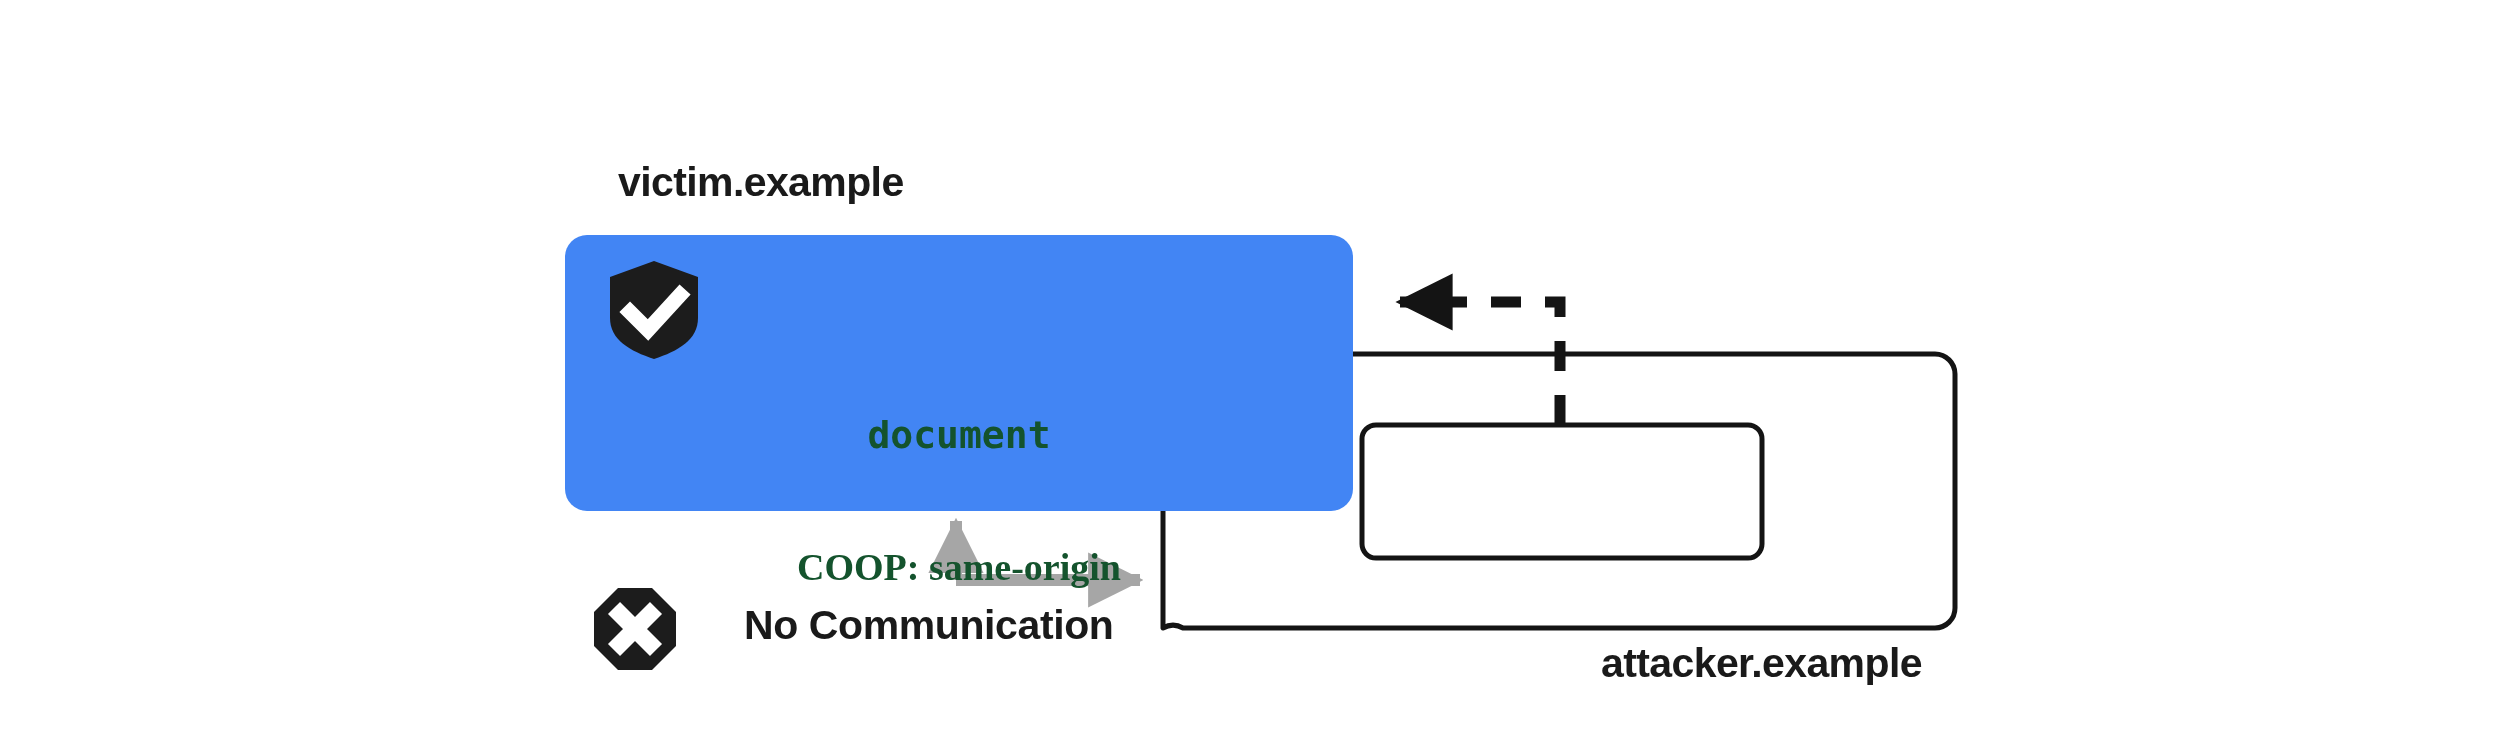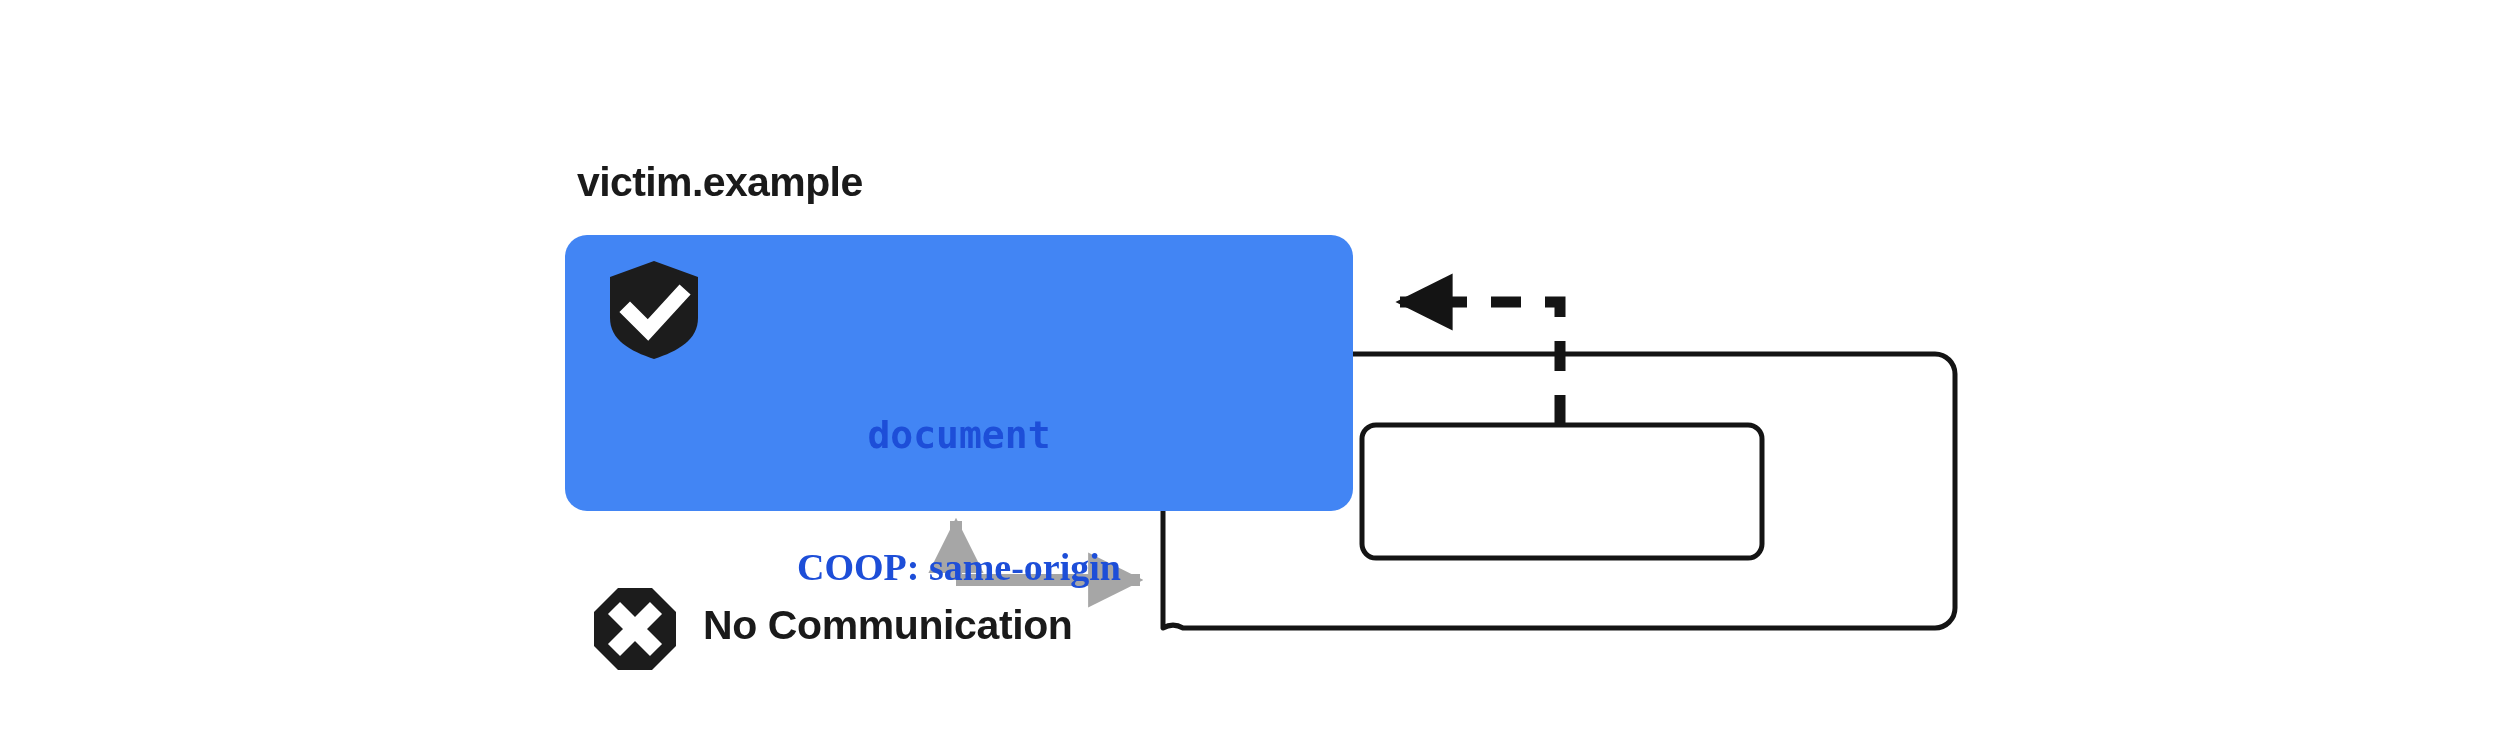--- a/index.html
+++ b/index.html
@@ -25,20 +25,21 @@
     top: 0;
     width: 2500px;
     height: 735px;
   }
 
   
   .lbl {
     position: absolute;
     white-space: pre;
     color: #1a1a1a;
+    margin-left: 41px;
   }
   #victim-label {
     left: 577px;
     top: 162px;
     font-size: 41px;
     font-weight: 700;
     letter-spacing: -0.6px;
     line-height: 1;
   }
   #attacker-label {
@@ -54,21 +55,21 @@
     top: 605px;
     font-size: 41px;
     font-weight: 700;
     letter-spacing: -0.4px;
     line-height: 1;
   }
   .mono-block {
     position: absolute;
     font-family: "DejaVu Sans Mono", "Liberation Mono", monospace;
     font-weight: 700;
-    color: #1d4ed8;
+    color: #14532d;
     text-align: center;
     line-height: 1.16;
     white-space: pre;
   }
   #doc-text {
     left: 565px;
     top: 325px;
     width: 788px;
     font-size: 38px;
     letter-spacing: 0px;
@@ -146,14 +147,15 @@
   <div class="lbl" id="victim-label">victim.example</div>
 
   <div class="mono-block" id="doc-text">
     <span class="line1">document</span>
     <span class="line2">COOP: same-origin</span>
   </div>
 
 
   <div class="lbl" id="no-comm-label">No Communication</div>
 
+  <div class="lbl" id="attacker-label">attacker.example</div>
 
 </div>
 
 </body></html>

